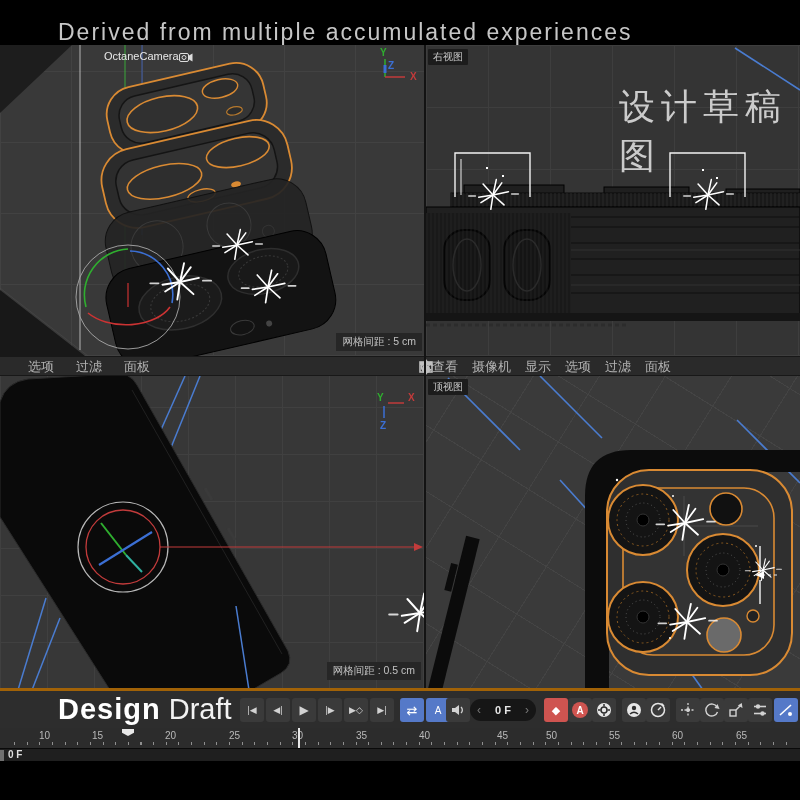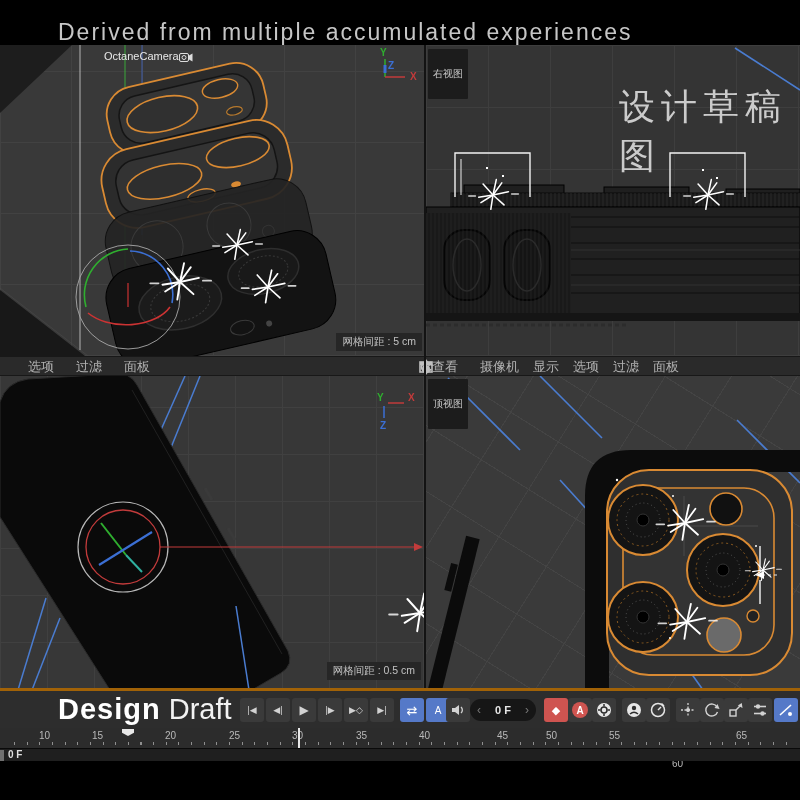--- a/index.html
+++ b/index.html
@@ -16,21 +16,21 @@
                      repeating-linear-gradient(90deg,#424242 0 1px,transparent 1px 71px);}
   #vp-right{left:426px;top:45px;width:374px;height:311px;background:#343434;
     background-image:repeating-linear-gradient(0deg,#3e3e3e 0 1px,transparent 1px 62px),
                      repeating-linear-gradient(90deg,#3e3e3e 0 1px,transparent 1px 62px);}
   #vp-front{left:0;top:376px;width:424px;height:314px;background:#373737;
     background-image:repeating-linear-gradient(0deg,#404040 0 1px,transparent 1px 47px),
                      repeating-linear-gradient(90deg,#404040 0 1px,transparent 1px 47px);}
   #vp-top{left:426px;top:376px;width:374px;height:314px;background:#3a3a3a;
     background-image:repeating-linear-gradient(32deg,#444 0 1px,transparent 1px 56px),
                      repeating-linear-gradient(-58deg,#434343 0 1px,transparent 1px 56px);}
-  .vplabel{background:#1c1c1c;color:#c9c9c9;font-size:10px;padding:18px 5px;border-radius:1px;}
+  .vplabel{background:#1c1c1c;color:#c9c9c9;font-size:10px;padding:1px 5px;border-radius:1px;}
   .gridinfo{background:#262626;color:#c2c2c2;font-size:10.5px;padding:2px 6px;}
   .camlabel{color:#e8e8e8;font-size:11px;display:flex;align-items:center;}
   .watermark{font-size:36px;letter-spacing:6px;color:#cbcbcb;font-weight:500;}
   
   #menurow{left:0;top:356px;width:800px;height:20px;background:#2a2a2a;border-top:1px solid #181818;border-bottom:1px solid #181818;box-sizing:border-box;}
   .menuhalf{position:absolute;top:0;height:20px;display:flex;align-items:center;}
   .menuitem{font-size:13px;color:#b2b2b2;margin-right:22px;cursor:default;}
   .navicons{position:absolute;right:6px;top:2px;display:flex;gap:6px;}
   .navicons svg{display:block;}
   
@@ -235,21 +235,21 @@
           <polygon points="13,2 15,7 10,6" fill="#c0c0c0"></polygon>
         </svg>
         <svg width="16" height="16">
           <rect x="2" y="3" width="12" height="10" fill="none" stroke="#c0c0c0" stroke-width="1.6"></rect>
           <rect x="2" y="3" width="12" height="3" fill="#c0c0c0"></rect>
         </svg>
       </div>
     </div>
     <div style="position:absolute;left:424px;top:0;width:2px;height:20px;background:#111;"></div>
     <div class="menuhalf" style="left:426px;width:374px;">
-      <span class="menuitem" style="margin-left:6px;margin-right:22px;">查看</span>
+      <span class="menuitem" style="margin-left:6px;margin-right:14px;">查看</span>
       <span class="menuitem" style="margin-right:14px;">摄像机</span>
       <span class="menuitem" style="margin-right:14px;">显示</span>
       <span class="menuitem" style="margin-right:14px;">选项</span>
       <span class="menuitem" style="margin-right:14px;">过滤</span>
       <span class="menuitem">面板</span>
     </div>
   </div>
 
   <div class="abs vp" id="vp-front">
     <svg width="424" height="314">
@@ -459,21 +459,21 @@
     <span class="rnum" style="left:39px;">10</span>
     <span class="rnum" style="left:92px;">15</span>
     <span class="rnum" style="left:165px;">20</span>
     <span class="rnum" style="left:229px;">25</span>
     <span class="rnum" style="left:292px;">30</span>
     <span class="rnum" style="left:356px;">35</span>
     <span class="rnum" style="left:419px;">40</span>
     <span class="rnum" style="left:497px;">45</span>
     <span class="rnum" style="left:546px;">50</span>
     <span class="rnum" style="left:609px;">55</span>
-    <span class="rnum" style="left:672px;margin-top:28px;">60</span>
+    <span class="rnum" style="left:672px;">60</span>
     <span class="rnum" style="left:736px;">65</span>
     <div id="rticks"></div>
     <div id="rmarker"></div>
     <div id="playhead"></div>
   </div>
 
   <div class="abs" id="rangebar">
     <div class="cap"></div>
     <div class="lbl">0 F</div>
   </div>

